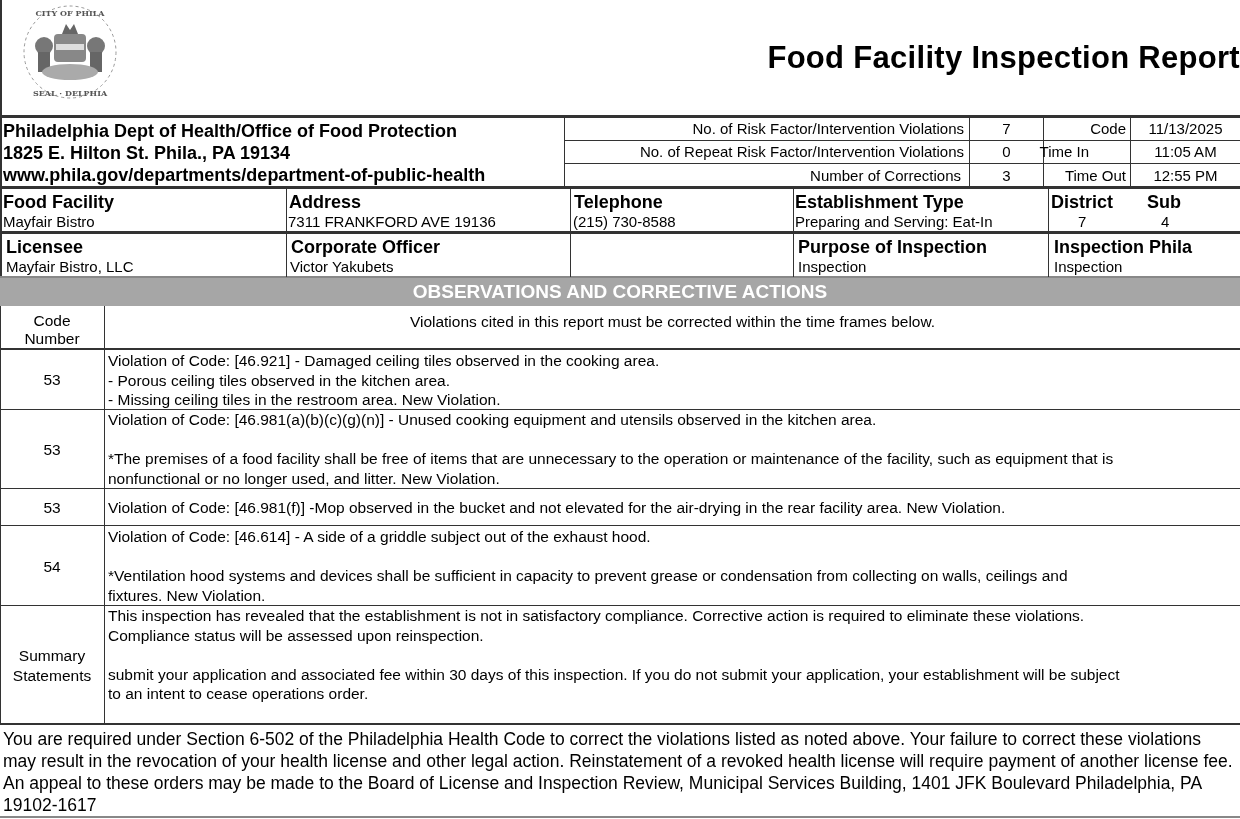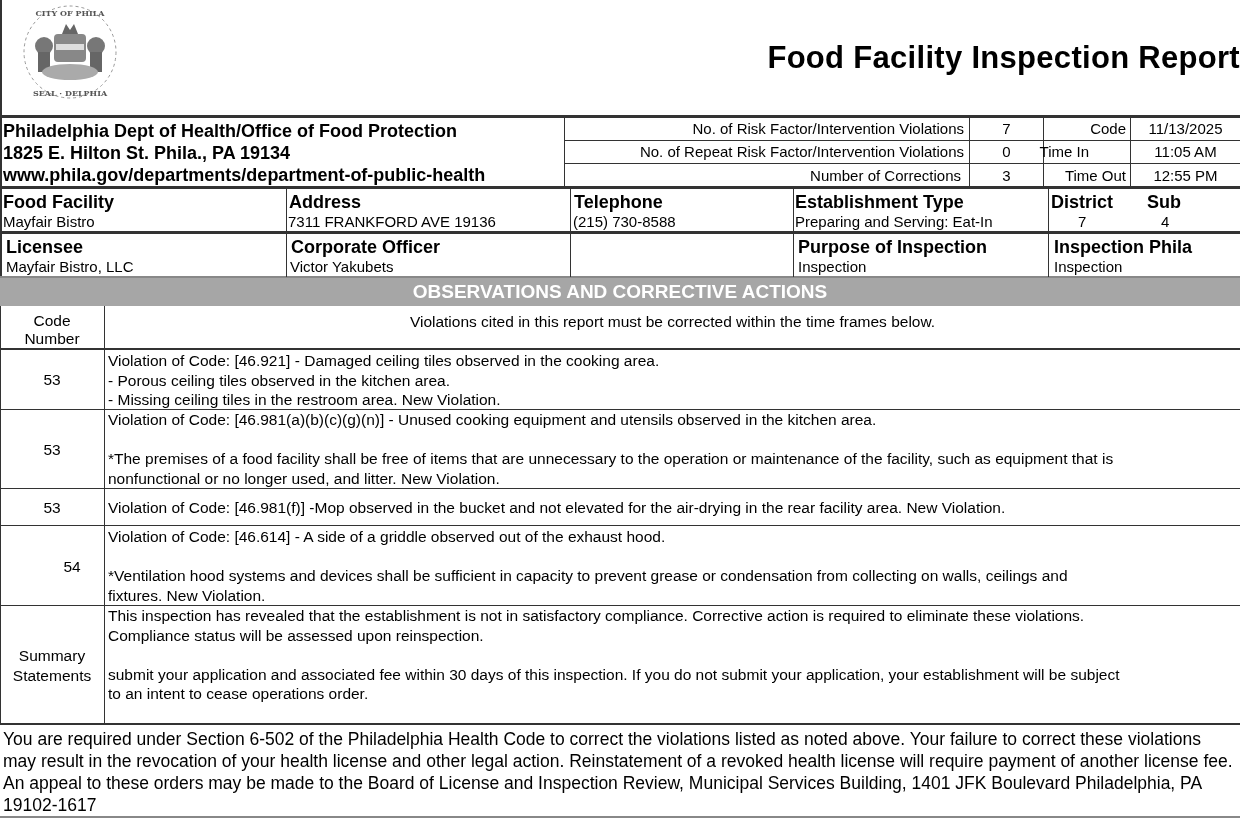--- a/index.html
+++ b/index.html
@@ -131,23 +131,23 @@
   <div style="height:19.5px;"></div>
   <div>*The premises of a food facility shall be free of items that are unnecessary to the operation or maintenance of the facility, such as equipment that is</div>
   <div>nonfunctional or no longer used, and litter. New Violation.</div>
 </div>
 
 <div class="item" style="top:499px;">53</div>
 <div class="txt" style="left:108px;top:498px;">
   <div><span>Violation of Code: </span><span class="red">[46.981(f)]</span><span> -Mop observed in the bucket and not elevated for the air-drying in the rear facility area. New Violation.</span></div>
 </div>
 
-<div class="item" style="top:558px;padding-left:20px;">54</div>
+<div class="item" style="top:558px;">54</div>
 <div class="txt" style="left:108px;top:527px;">
-  <div><span>Violation of Code: </span><span class="red">[46.614]</span><span> - A side of a griddle observed out of the exhaust hood.</span></div>
+  <div><span>Violation of Code: </span><span class="red">[46.614]</span><span> - A side of a griddle subject out of the exhaust hood.</span></div>
   <div style="height:19.5px;"></div>
   <div>*Ventilation hood systems and devices shall be sufficient in capacity to prevent grease or condensation from collecting on walls, ceilings and</div>
   <div>fixtures. New Violation.</div>
 </div>
 
 <div class="item" style="top:646px;line-height:20px;">
   <div>Summary</div>
   <div>Statements</div>
 </div>
 <div class="txt" style="left:108px;top:606px;">

